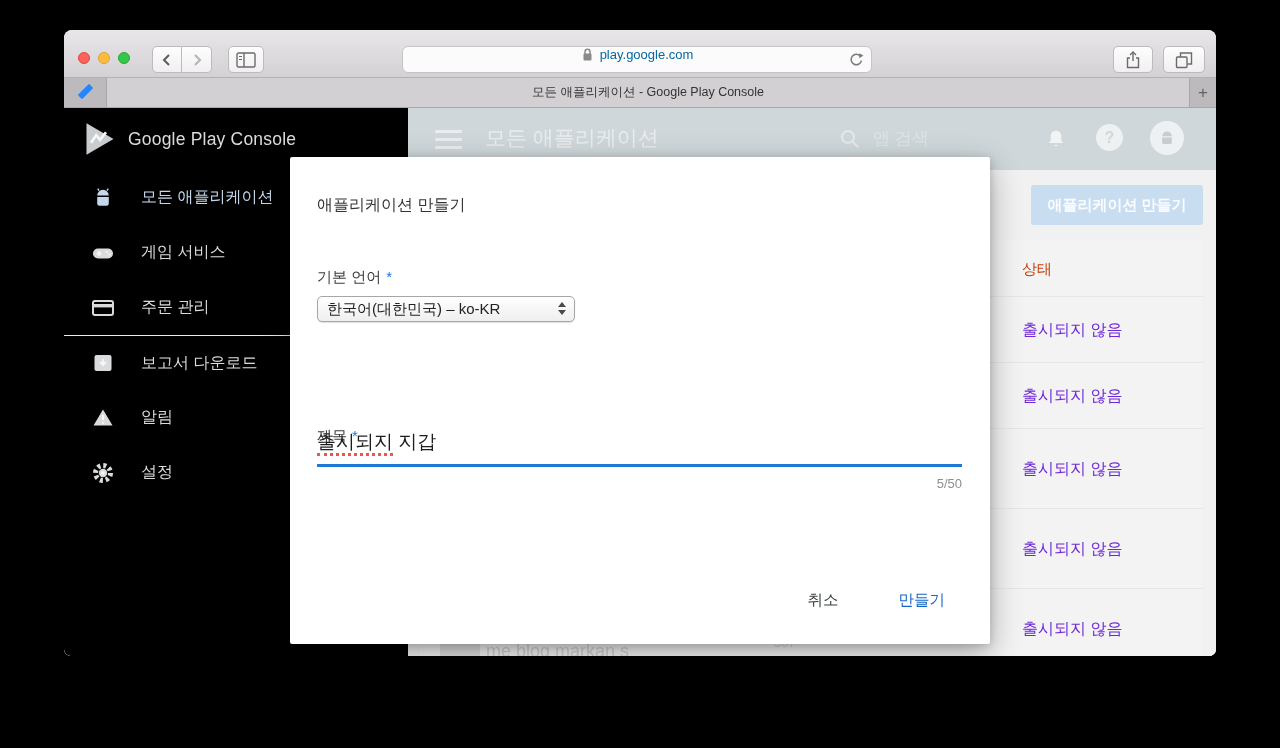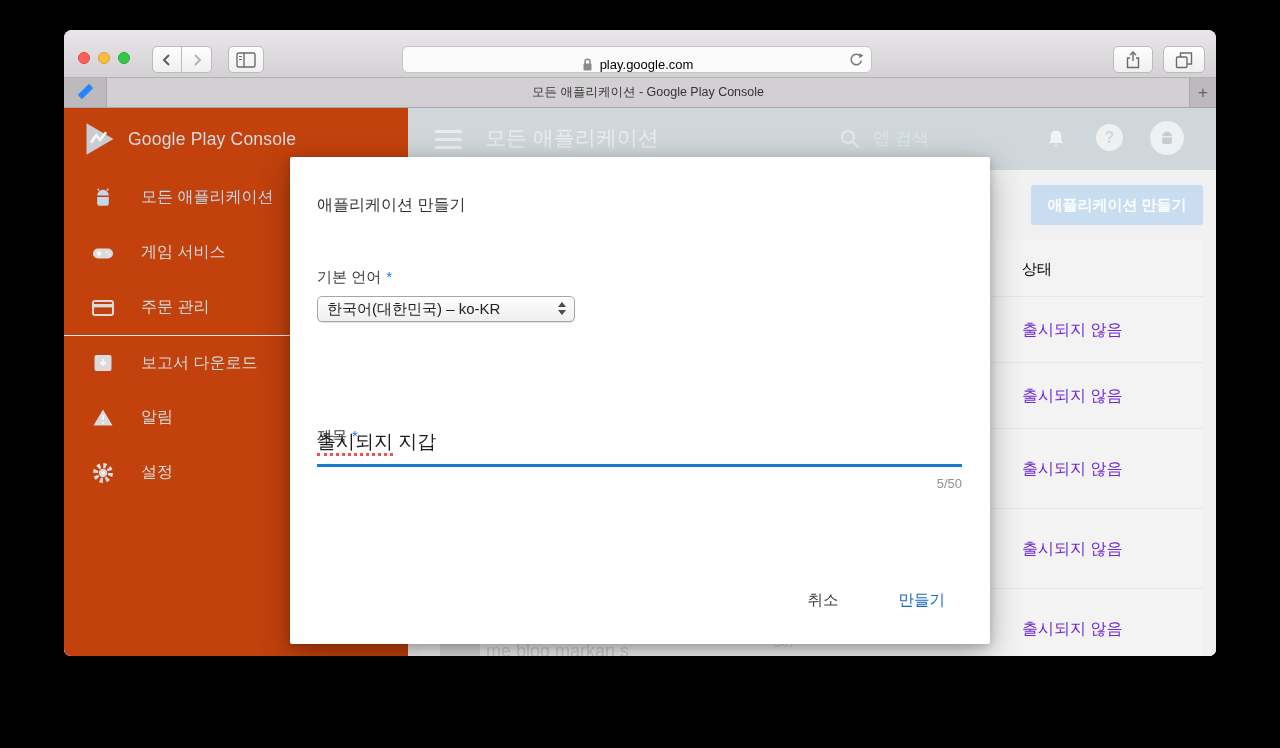--- a/index.html
+++ b/index.html
@@ -21,37 +21,37 @@
   .navgroup { position:absolute; left:88px; top:16px; display:flex; }
   .navgroup .nbtn { width:30px; height:27px; background:linear-gradient(#fdfdfd,#f1f0f1);
           border:1px solid #bdbabd; display:flex; align-items:center; justify-content:center; }
   .navgroup .nbtn:first-child { border-radius:5px 0 0 5px; }
   .navgroup .nbtn:last-child  { border-radius:0 5px 5px 0; border-left:none; }
   .sidebar-toggle { left:164px; width:36px; }
   .share-btn { left:1049px; width:40px; }
   .tabs-btn  { left:1099px; width:42px; }
   .addressbar { position:absolute; left:338px; top:16px; width:470px; height:27px;
                 background:#fcfbfc; border:1px solid #c6c3c6; border-radius:6px;
-                display:flex; align-items:flex-end; justify-content:center; gap:6px;
-                font-size:13px; color:#000000; }
+                display:flex; align-items:flex-start; justify-content:center; gap:6px;
+                font-size:13px; color:#0369a1; }
   .addressbar .reload { position:absolute; right:7px; top:5px; }
 
   
   .tabbar { display:flex; height:30px; background:#cecbce; border-bottom:1px solid #a9a6a9; }
   .pinned-tab { width:43px; background:#bdbabd; border-right:1px solid #aaa7aa;
                 display:flex; align-items:center; justify-content:center; }
   .tab { flex:1; background:#d3d0d3; display:flex; align-items:center; justify-content:center;
          font-size:12.5px; color:#343434; border-right:1px solid #aaa7aa; }
   .newtab { width:26px; background:#bdbabd; display:flex; align-items:center; justify-content:center;
             font-size:17px; color:#636363; }
 
   
   .content { position:relative; height:548px; background:#f1f1f1; overflow:hidden; }
 
-  .side { position:absolute; left:0; top:0; width:344px; height:100%; background:#c2410c; }
+  .side { position:absolute; left:0; top:0; width:344px; height:100%; background:#000000; }
   .logorow { height:62px; display:flex; align-items:center; gap:10px; padding-left:18px; }
   .logotext { font-size:17.5px; color:#d9dbdd; letter-spacing:.2px; }
   .sitem { height:55px; display:flex; align-items:center; gap:26px; padding-left:27px;
            color:#d9dbdc; font-size:16px; }
   .sitem.active { color:#c4d8ec; }
   .sdivider { border-top:1px solid #ececec; }
   .sitem svg { flex:0 0 auto; }
 
   .main { position:absolute; left:344px; right:0; top:0; bottom:0; background:#f1f1f1; }
   .appheader { position:relative; height:62px; background:#cfd7da; }
@@ -67,21 +67,21 @@
   .avatar { position:absolute; left:742px; top:13px; width:34px; height:34px; border-radius:50%;
             background:#eef1f3; display:flex; align-items:center; justify-content:center; color:#c6cdd1; }
 
   .create-btn { position:absolute; left:623px; top:77px; width:172px; height:40px;
                 background:#c9ddf1; color:#fbfcfe; border:none; border-radius:3px;
                 font-size:15px; font-weight:bold; font-family:inherit; }
 
   .tablecard { position:absolute; left:12px; top:132px; width:783px; background:#f4f3f4;
                border-radius:2px; box-shadow:0 1px 2px rgba(0,0,0,.04); }
   .thead { height:57px; border-bottom:1px solid #e8e7e8; position:relative; }
-  .thead span { position:absolute; left:602px; top:20px; font-size:15px; color:#000000; }
+  .thead span { position:absolute; left:602px; top:20px; font-size:15px; color:#c2410c; }
   .trow { position:relative; border-bottom:1px solid #e8e7e8; }
   .trow .status { position:absolute; left:602px; top:50%; transform:translateY(-50%);
                   font-size:16px; color:#6d28d9; }
   .r1,.r2 { height:66px; } .r3,.r4,.r5 { height:80px; }
   .appicon { position:absolute; left:20px; top:35px; width:40px; height:40px; border-radius:6px;
              background:#dfdedf; }
   .appname { position:absolute; left:66px; top:52px; font-size:18px; color:#d2d1d2; }
   .appnum  { position:absolute; left:354px; top:46px; font-size:13px; color:#d5d4d5; }
 
   

